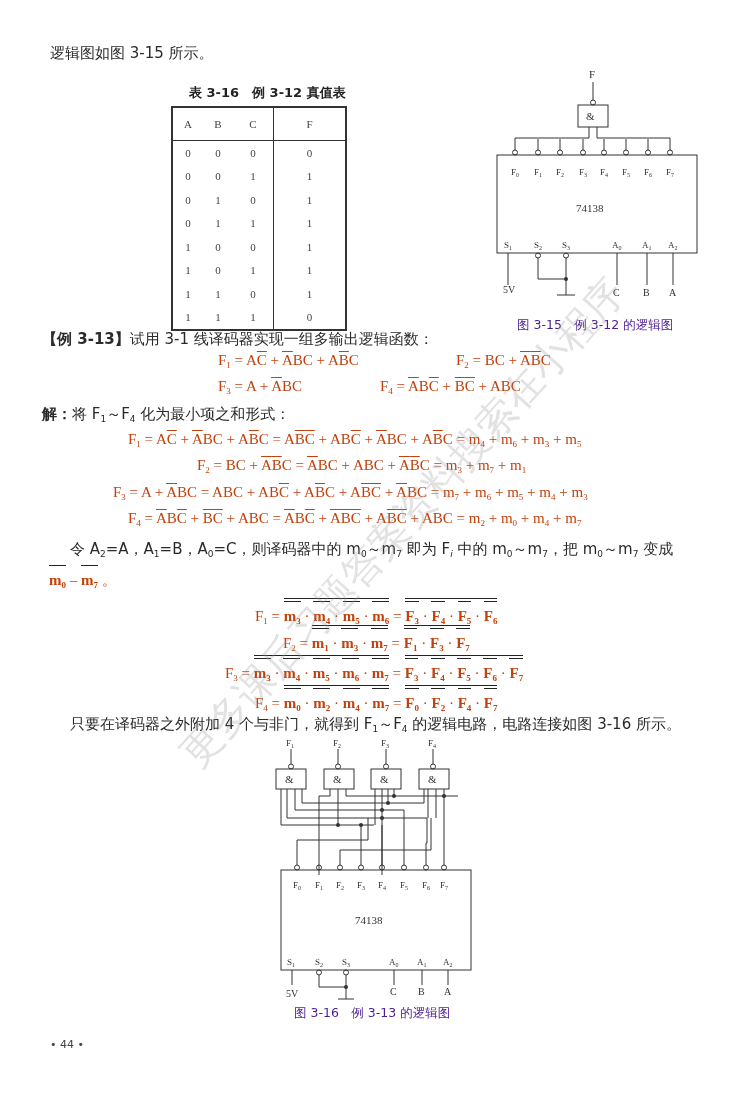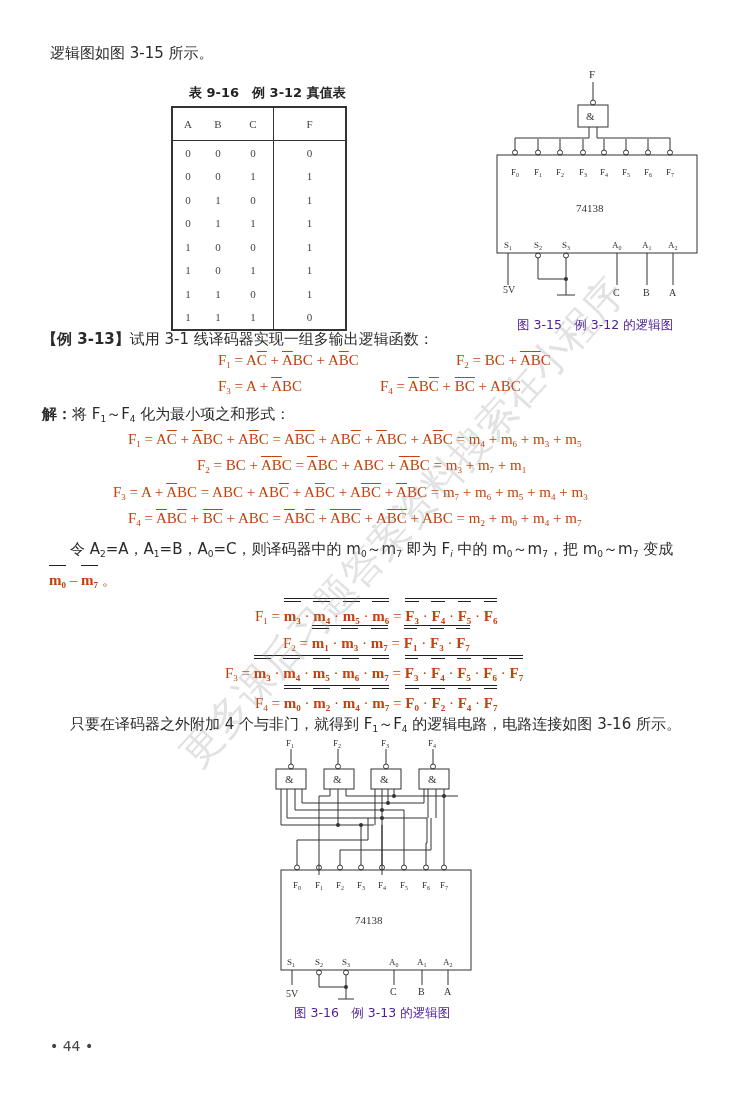--- a/index.html
+++ b/index.html
@@ -18,21 +18,21 @@
   table.tt td.sep{border-left:1.5px solid #333;}
   .caption{font-family:"DejaVu Sans","Liberation Sans",sans-serif;font-size:12.5px;color:#4c1d95;white-space:nowrap;}
   svg text{font-family:"Liberation Serif",serif;}
   .wm{position:absolute;font-family:"DejaVu Sans",sans-serif;color:rgba(150,150,150,0.28);font-size:40px;transform-origin:left top;white-space:nowrap;pointer-events:none;}
 </style>
 </head>
 <body>
 
 <div class="abs cn" style="left:50px;top:44px;font-size:15px;">逻辑图如图 3-15 所示。</div>
 
-<div class="abs caption bold" style="left:189px;top:84px;font-size:13px;color:#222;">表 9-16　例 3-12 真值表</div>
+<div class="abs caption bold" style="left:189px;top:84px;font-size:13px;color:#222;">表 3-16　例 3-12 真值表</div>
 <table class="tt abs" style="left:171px;top:106px;width:176px;">
   <tbody>
       <tr class="hdr">
     <td style="width:30px;">A</td>
     <td style="width:30px;">B</td>
     <td style="width:40px;">C</td>
     <td class="sep">F</td>
   </tr>
   <tr>
         <td>0</td>
@@ -308,15 +308,15 @@
   </g>
   <g fill="#333" font-size="10">
     <text x="26" y="262">5V</text>
     <text x="130" y="260">C</text>
     <text x="158" y="260">B</text>
     <text x="184" y="260">A</text>
   </g>
 </svg>
 <div class="abs caption" style="left:294px;top:1005px;">图 3-16　例 3-13 的逻辑图</div>
 
-<div class="abs" style="left:50px;top:1038px;font-family:'DejaVu Sans',sans-serif;font-size:14px;color:#444;">• 44 •</div>
+<div class="abs" style="left:50px;top:1038px;font-family:'DejaVu Sans',sans-serif;font-size:11px;color:#444;">• 44 •</div>
 
 <div class="wm" style="left:168px;top:742px;transform:rotate(-48deg);">更多课后习题答案资料搜索在小程序</div>
 
 </body></html>

